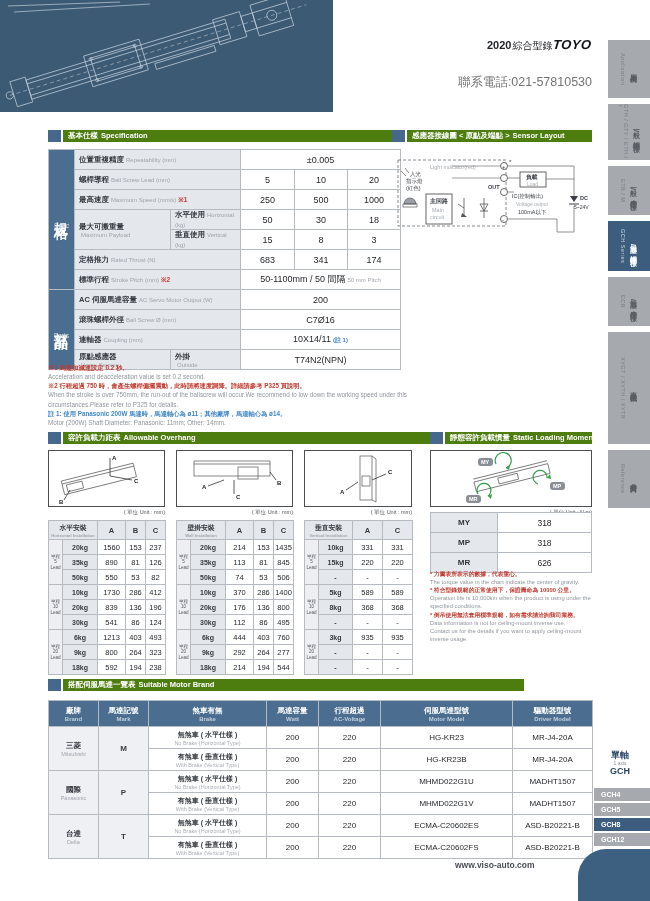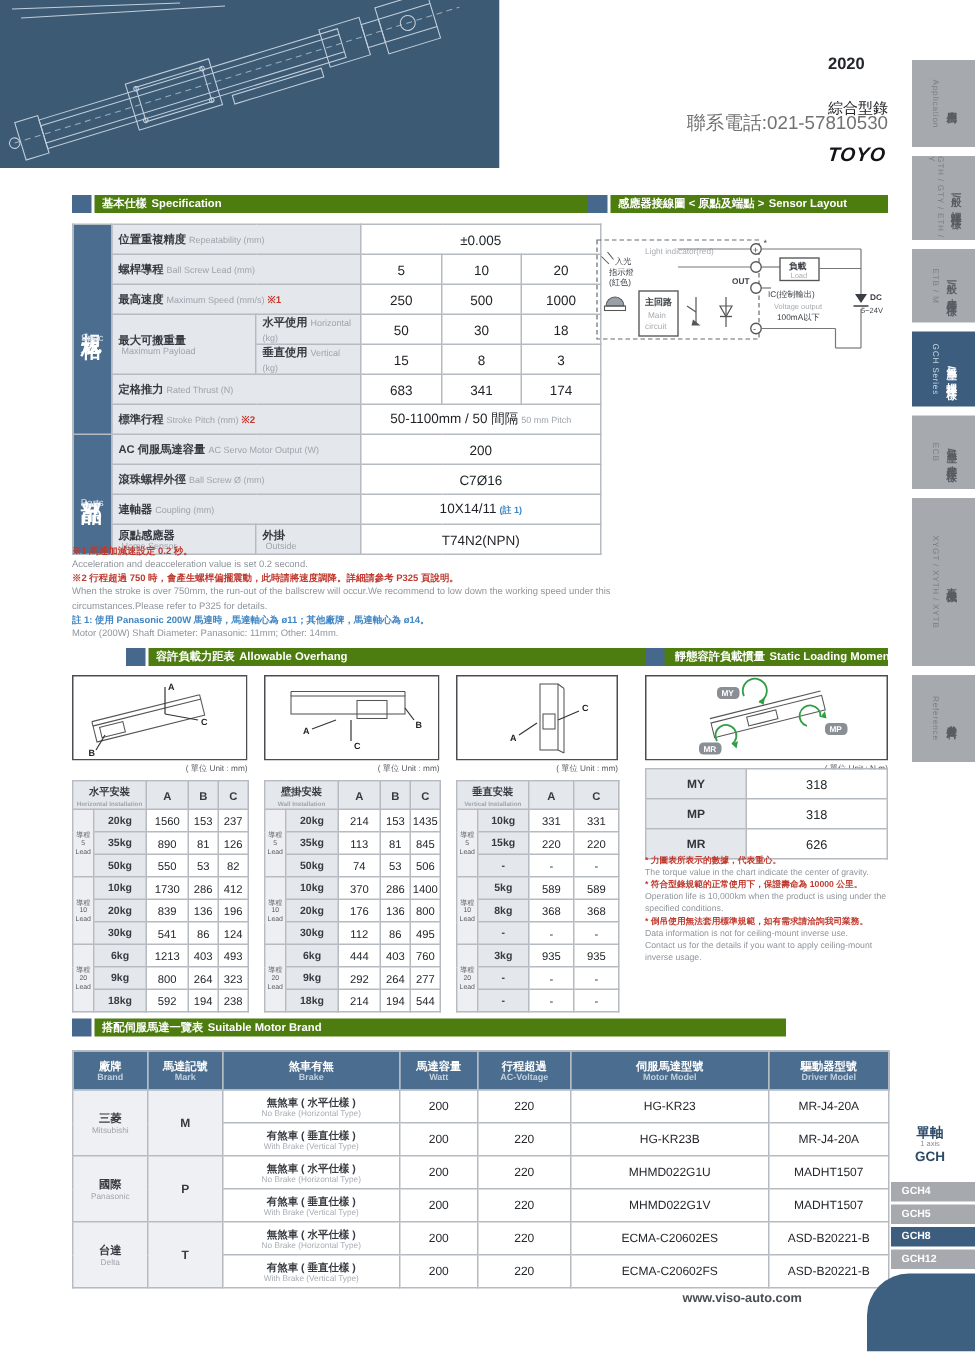--- a/index.html
+++ b/index.html
@@ -2,21 +2,21 @@
 <html><head>
 <meta charset="utf-8">
 <style>
   html,body{margin:0;padding:0;}
   body{font-family:"Liberation Sans",sans-serif;}
   .page{position:relative;width:650px;height:901px;background:#fff;overflow:hidden;}
   .abs{position:absolute;}
 
   
   .blueprint{position:absolute;left:0;top:0;}
-  .brand-line{position:absolute;top:37px;right:58px;display:flex;align-items:baseline;gap:16px;color:#222529;flex-direction:column;}
+  .brand-line{position:absolute;top:37px;right:58px;display:flex;align-items:baseline;gap:1px;color:#222529;}
   .brand-year{font-size:11px;font-weight:bold;}
   .brand-cat{font-size:10px;}
   .toyo-logo{font-size:13px;font-weight:900;font-style:italic;letter-spacing:.5px;color:#121417;transform:skewX(-6deg);display:inline-block;}
   .phone{position:absolute;top:74px;right:58px;font-size:12.5px;color:#737373;}
 
   
   .side-tab{position:absolute;left:608px;width:42px;background:#a6aaaf;display:flex;flex-direction:row-reverse;align-items:center;justify-content:center;gap:2px;cursor:pointer;}
   .side-tab .zh{writing-mode:vertical-rl;font-size:7px;font-weight:bold;color:#595d63;letter-spacing:1px;}
   .side-tab .en{writing-mode:vertical-rl;font-size:5.5px;color:#7b7f85;letter-spacing:.5px;}
   .side-tab.active{background:#3c5d7d;}
@@ -326,21 +326,21 @@
     <text x="182" y="62.5" font-size="5" fill="#3a3e44">5~24V</text>
     <line x1="115.5" y1="46" x2="122" y2="46" stroke="#777" stroke-width="0.8"></line>
     <text x="120" y="52" font-size="5.5" fill="#3a3e44">IC(控制輸出)</text>
     <text x="124" y="60" font-size="5" fill="#a8adb3">Voltage output</text>
     <text x="126" y="67.5" font-size="5.5" fill="#3a3e44">100mA以下</text>
     <line x1="115.5" y1="73" x2="165" y2="73" stroke="#777" stroke-width="0.8"></line>
     <line x1="165" y1="73" x2="165" y2="86" stroke="#777" stroke-width="0.8"></line>
     <line x1="165" y1="86" x2="182" y2="86" stroke="#777" stroke-width="0.8"></line>
   </svg>
 
-  <div class="shdr" style="left:48px;top:432px;width:385px;margin-left:36px;">
+  <div class="shdr" style="left:48px;top:432px;width:385px;">
     <span class="sq"></span>
     <span class="bar"><b>容許負載力距表</b><i>Allowable Overhang</i></span>
   </div>
   <div class="shdr" style="left:430px;top:432px;width:162px;">
     <span class="sq"></span>
     <span class="bar"><b>靜態容許負載慣量</b><i>Static Loading Moment</i></span>
   </div>
 
   <svg class="diag" style="left:48px;top:450px;" width="117" height="57" viewBox="0 0 117 57">
     <rect x="0.5" y="0.5" width="116" height="56" fill="#fff" stroke="#4a4d52" stroke-width="1"></rect>

